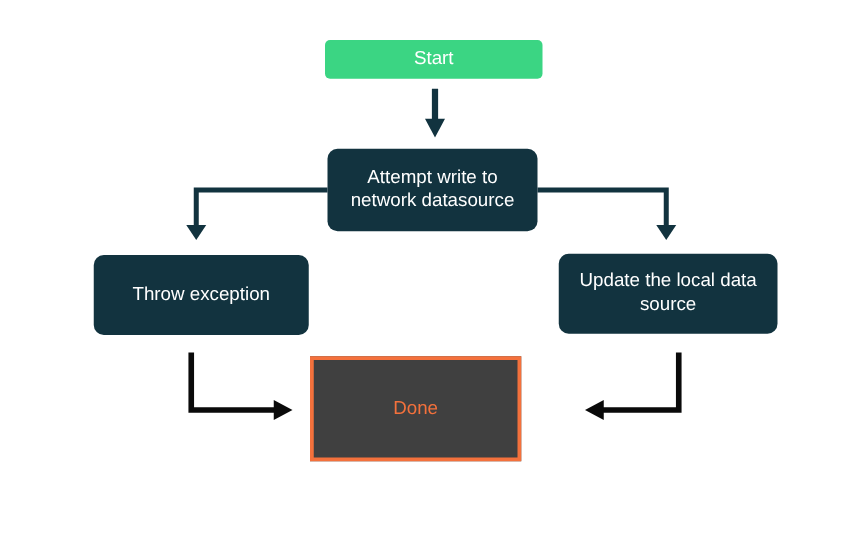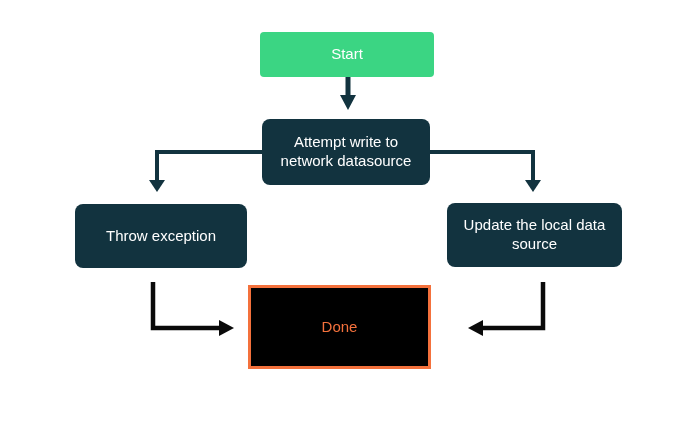--- a/index.html
+++ b/index.html
@@ -33,21 +33,21 @@
     display: flex;
     align-items: center;
     justify-content: center;
     text-align: center;
     box-sizing: border-box;
     font-size: 15px;
     line-height: 1.25;
   }
   .node-start {
     left: 260px; top: 32px;
-    width: 174px; height: 45px;
+    width: 174px; height: 31px;
     background: var(--start-bg, #3bd583);
     color: var(--node-text, #ffffff);
     border-radius: 4px;
   }
   .node-navy {
     background: var(--node-bg, #12333f);
     color: var(--node-text, #ffffff);
     border-radius: 8px;
     padding: 0 10px;
   }
@@ -58,22 +58,22 @@
   .node-throw {
     left: 75px; top: 204px;
     width: 172px; height: 64px;
   }
   .node-update {
     left: 447px; top: 203px;
     width: 175px; height: 64px;
   }
   .node-done {
     left: 248px; top: 285px;
-    width: 183px; height: 84px;
-    background: #000000;
+    width: 169px; height: 84px;
+    background: #404040;
     border: 3px solid var(--done-accent, #f4713c);
     color: var(--done-accent, #f4713c);
     border-radius: 0;
   }
   .edge-label {
     position: absolute;
     text-align: center;
     font-size: 15px;
     line-height: 1.13;
     color: var(--edge-label, #7b7b7b);

